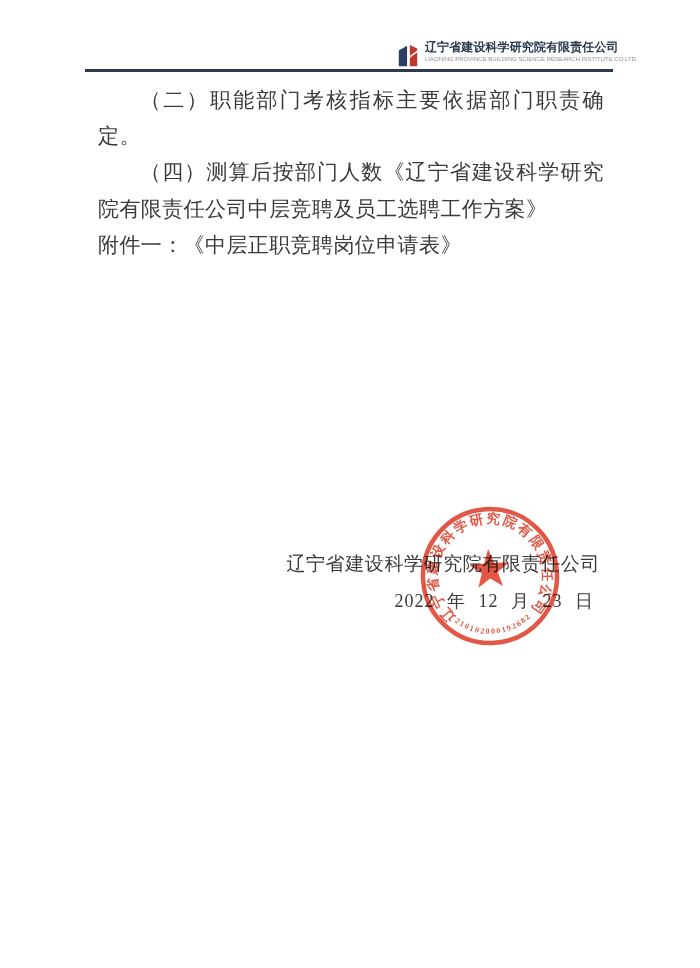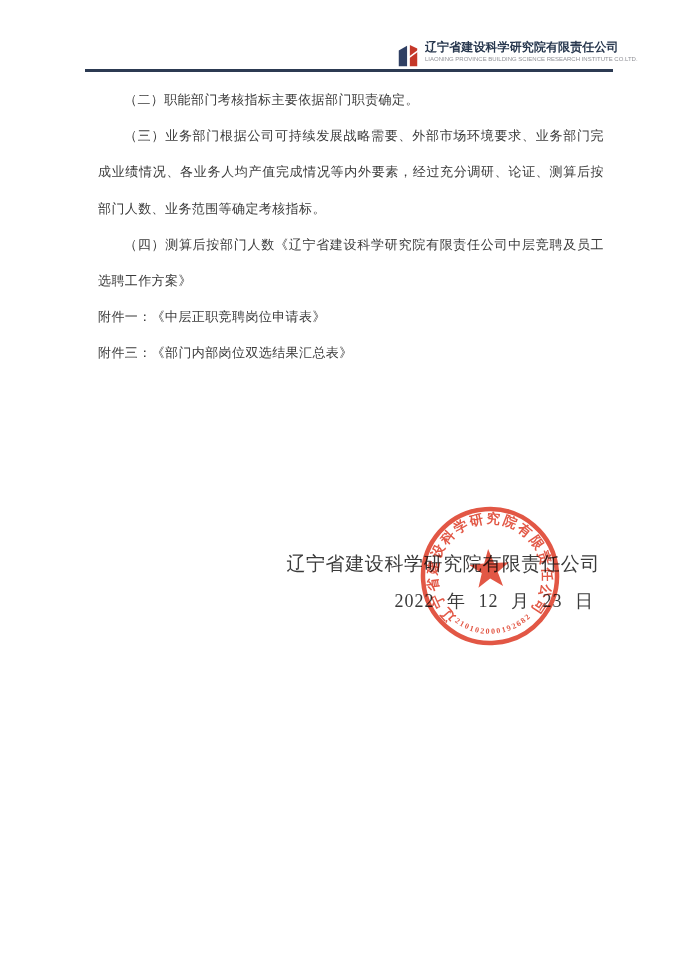--- a/index.html
+++ b/index.html
@@ -26,21 +26,21 @@
     margin-top:1px;
   }
   .head-rule {
     position:absolute; top:69px; left:85px; width:528px; height:2.5px;
     background:#2c3a52;
   }
 
   
   .doc-body {
     position:absolute; top:82px; left:98px; width:506px;
-    font-size:13px; line-height:36.2px; color:#3a3a3a;
+    font-size:21px; line-height:36.2px; color:#3a3a3a;
     letter-spacing:0.4px; text-align:justify;
   }
   .doc-body p { margin:0; }
   .doc-body p.indent { text-indent:2em; }
 
   
   .signature {
     position:absolute; top:553px; right:100px; text-align:right;
     color:#3a3a3a;
   }
@@ -79,24 +79,22 @@
     </svg>
     <div class="brand-text">
       <div class="brand-zh">辽宁省建设科学研究院有限责任公司</div>
       <div class="brand-en">LIAONING PROVINCE BUILDING SCIENCE RESEARCH INSTITUTE CO.LTD.</div>
     </div>
   </div>
   <div class="head-rule"></div>
 
   <div class="doc-body">
     <p class="indent">（二）职能部门考核指标主要依据部门职责确定。</p>
-    <p class="indent">（三）业务部门根据公司可持续发展战略需要、外部市场环境要求、业务部门完成业绩情况、各业务人均产值完成情况等内外要素，经过充分调研、论证、测算后按部门人数、业务范围等确定考核指标。</p>
     <p class="indent">（四）测算后按部门人数《辽宁省建设科学研究院有限责任公司中层竞聘及员工选聘工作方案》</p>
     <p>附件一：《中层正职竞聘岗位申请表》</p>
-    <p>附件三：《部门内部岗位双选结果汇总表》</p>
   </div>
 
   <div class="signature">
     <div class="sig-company">辽宁省建设科学研究院有限责任公司</div>
     <div class="sig-date">2022 年 12 月 23 日</div>
   </div>
 
   <svg class="seal" viewBox="0 0 174 174" aria-hidden="true">
     <defs>
       <path id="seal-arc-top" d="M 46.4 121.1 A 53 53 0 1 1 127.6 121.1" fill="none"></path>

